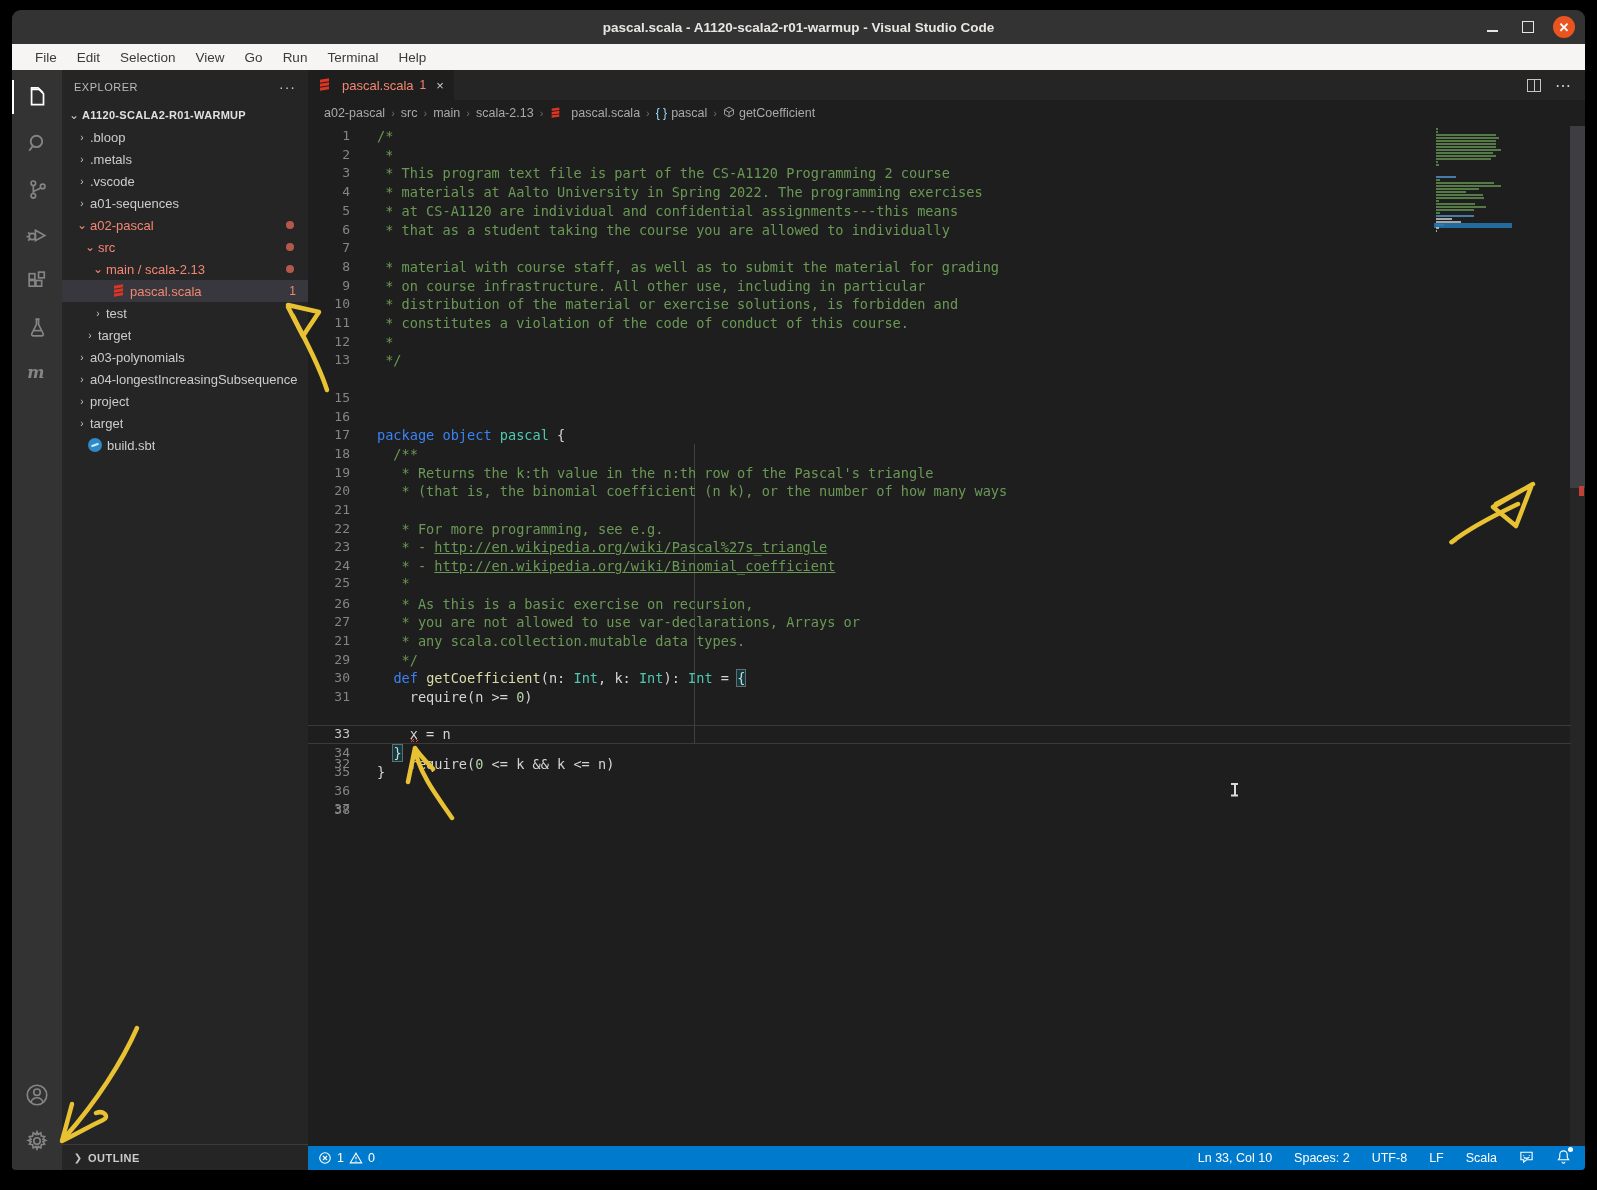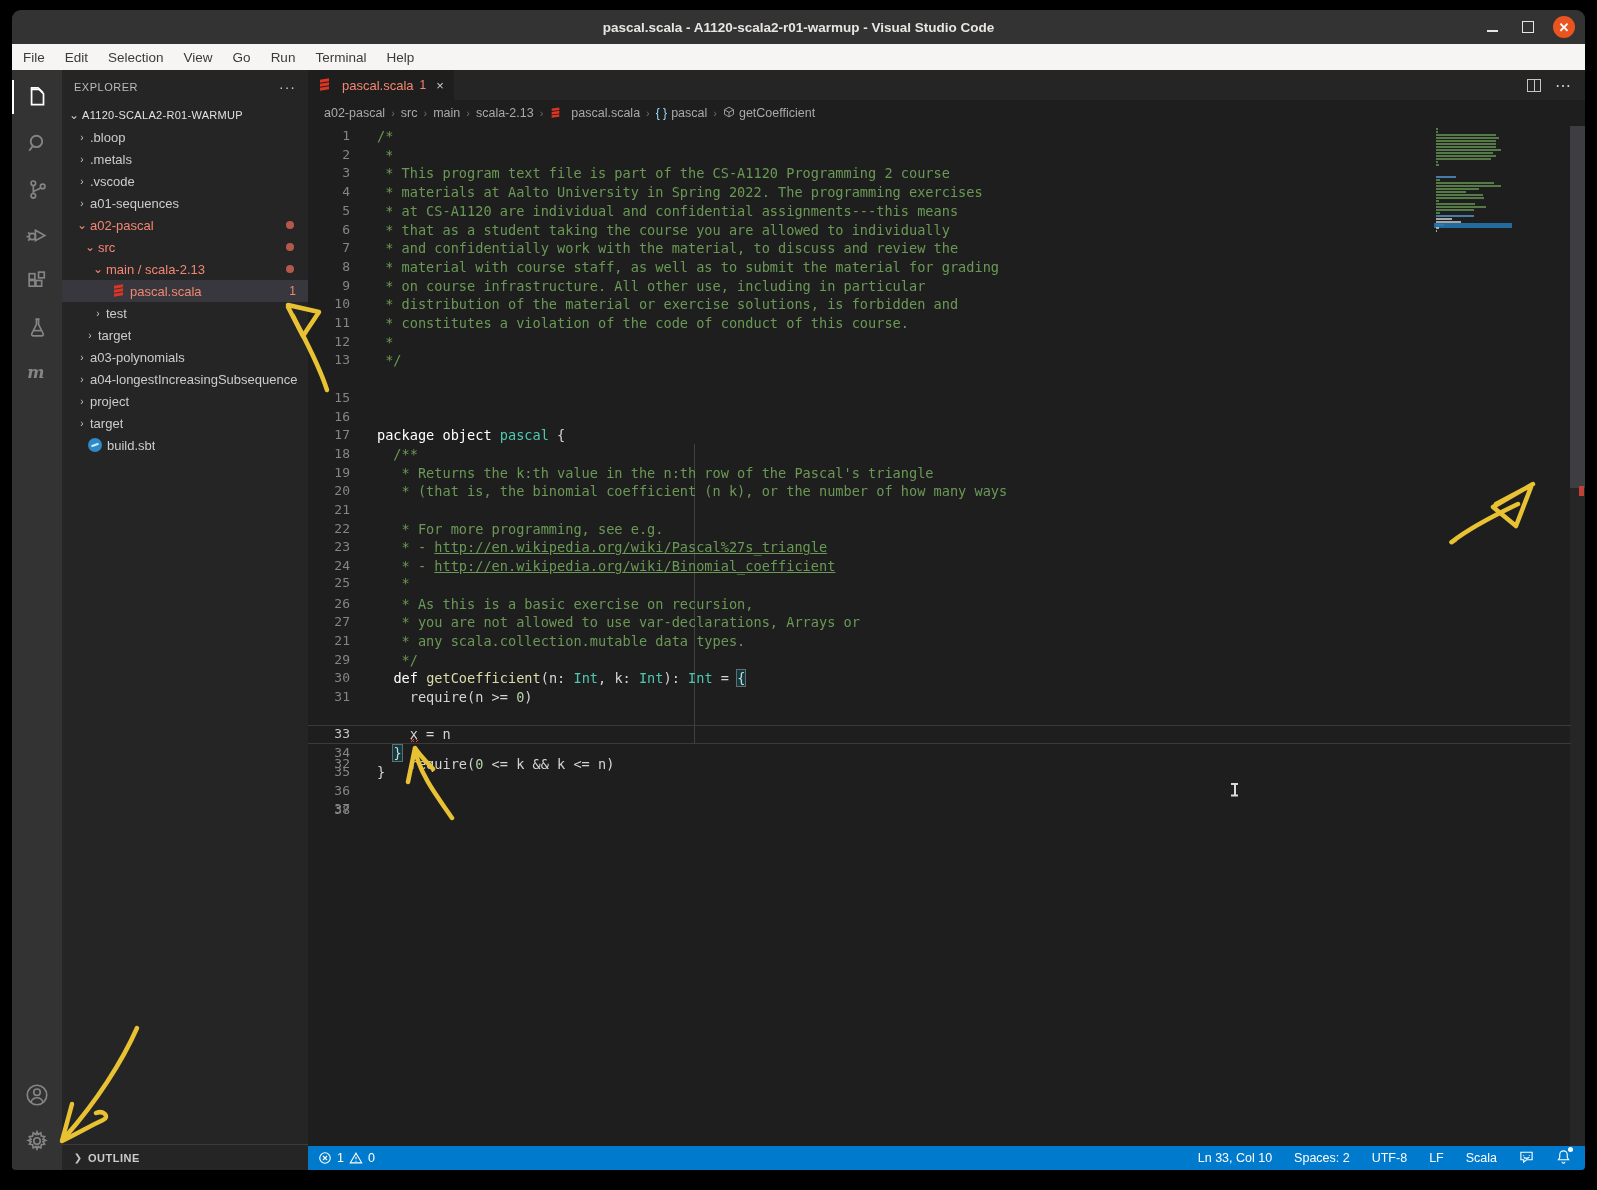--- a/index.html
+++ b/index.html
@@ -12,42 +12,42 @@
   .titlebar { height:34px; background:#333333; flex:0 0 34px; position:relative;
               display:flex; align-items:center; justify-content:center; }
   .titlebar .title { color:#e8e6e3; font-weight:bold; font-size:13.5px; }
   .win-controls { position:absolute; right:10px; top:0; height:34px; display:flex; align-items:center; gap:14px; }
   .wc { width:22px; height:22px; display:flex; align-items:center; justify-content:center; color:#e8e6e3; }
   .wc.min::before { content:""; width:11px; height:2px; background:#e8e6e3; margin-top:8px; }
   .wc.max::before { content:""; width:10px; height:10px; border:1.5px solid #e8e6e3; }
   .wc.close { width:22px; height:22px; border-radius:50%; background:#e95420; font-size:13px; font-weight:bold; color:#fff; }
   
   .menubar { height:26px; flex:0 0 26px; background:#f6f5f4; display:flex; align-items:center;
-             padding-left:2px; gap:2px; }
+             padding-left:14px; gap:2px; }
   .menubar .mitem { color:#3b3b3b; font-size:13.5px; padding:2px 9px; }
   
   .mainrow { flex:1 1 auto; display:flex; min-height:0; position:relative; }
   .activitybar { width:50px; flex:0 0 50px; background:#333333; display:flex; flex-direction:column; align-items:center; padding-top:4px; }
   .ab-icon { width:50px; height:46px; display:flex; align-items:center; justify-content:center; color:#858585; position:relative; }
   .ab-icon.active { color:#ffffff; }
   .ab-icon.active::before { content:""; position:absolute; left:0; top:6px; bottom:6px; width:2px; background:#fff; }
   .ab-bottom { margin-top:auto; display:flex; flex-direction:column; align-items:center; padding-bottom:6px; }
   
   .sidebar { width:246px; flex:0 0 246px; background:#252526; display:flex; flex-direction:column; position:relative; }
   .sb-header { height:34px; display:flex; align-items:center; padding:0 12px; color:#bbbbbb; font-size:11px; letter-spacing:.5px; }
   .sb-header .more { margin-left:auto; color:#cccccc; font-size:14px; letter-spacing:1px; }
   .tree { flex:1 1 auto; overflow:hidden; font-size:13px; color:#cccccc; }
   .trow { height:22px; display:flex; align-items:center; white-space:nowrap; position:relative; }
   .trow.sel { background:#37373d; }
   .chev { width:16px; flex:0 0 16px; text-align:center; font-size:10px; color:#c5c5c5; }
   .trow .lbl { overflow:hidden; text-overflow:ellipsis; }
   .trow.err, .trow.err .chev { color:#f48771; }
   .dotbadge { position:absolute; right:14px; width:8px; height:8px; border-radius:50%; background:#b5584b; }
   .numbadge { position:absolute; right:12px; color:#f48771; font-size:12px; }
-  .root-label { font-weight:normal; font-size:11px; letter-spacing:.3px; color:#e0e0e0; }
+  .root-label { font-weight:bold; font-size:11px; letter-spacing:.3px; color:#e0e0e0; }
   .scala-ico { display:inline-block; width:13px; height:13px; margin-right:5px; position:relative; flex:0 0 13px; }
   .scala-ico i { position:absolute; left:2px; width:9px; height:3px; background:#de3423; transform:skewY(-8deg); }
   .scala-ico i:nth-child(1){top:0;} .scala-ico i:nth-child(2){top:4px;} .scala-ico i:nth-child(3){top:8px;}
   .sbt-ico { display:inline-block; width:14px; height:14px; margin-right:5px; border-radius:50%; background:#2f89c6; position:relative; flex:0 0 14px; }
   .sbt-ico::after { content:""; position:absolute; left:3px; top:6px; width:8px; height:2px; background:#cfeaf8; border-radius:2px; transform:rotate(-20deg); }
   .outline-sec { flex:0 0 26px; border-top:1px solid #3c3c3c; display:flex; align-items:center; padding-left:8px; color:#cccccc; }
   .outline-sec .chev { font-size:10px; }
   .outline-sec .olbl { font-size:11px; font-weight:bold; letter-spacing:.5px; margin-left:2px; }
   
   .editorcol { flex:1 1 auto; display:flex; flex-direction:column; min-width:0; background:#1e1e1e; }
@@ -65,21 +65,21 @@
   .bc-item { display:flex; align-items:center; gap:4px; }
   .bc-braces { color:#9cdcfe; font-size:12px; }
   .cube-ico { width:12px; height:12px; display:inline-block; }
   
   .codearea { flex:1 1 auto; position:relative; overflow:hidden; font-family:"DejaVu Sans Mono", monospace; font-size:13.6px; }
   .codeline { position:absolute; left:0; right:0; height:18.7px; line-height:18.7px; white-space:pre; }
   .gutter { position:absolute; left:0; width:42px; text-align:right; color:#858585; font-size:13px; }
   .gutter.curln { color:#c6c6c6; }
   .ltext { position:absolute; left:69px; }
   .curline-box { position:absolute; left:0; right:14px; height:18.7px; border-top:1px solid #3a3a3a; border-bottom:1px solid #3a3a3a; }
-  .tok-c { color:#6a9955; } .tok-k { color:#ffffff; } .tok-t { color:#4ec9b0; }
+  .tok-c { color:#6a9955; } .tok-k { color:#3b82f6; } .tok-t { color:#4ec9b0; }
   .tok-f { color:#d4d4d4; } .tok-fn { color:#dcdcaa; } .tok-n { color:#b5cea8; }
   .tok-l { color:#6a9955; text-decoration:underline; }
   .tok-e { color:#d4d4d4; background-image:linear-gradient(135deg,transparent 0 45%,#f14c4c 45% 55%,transparent 55%),linear-gradient(45deg,transparent 0 45%,#f14c4c 45% 55%,transparent 55%);
            background-size:5px 3px; background-repeat:repeat-x; background-position:0 100%; }
   .tok-bm { color:#d4d4d4; outline:1px solid #6a6a6a; background:#0e3a42; }
   .indent-guide { position:absolute; width:1px; background:#404040; }
   .minimap { position:absolute; top:2px; right:75px; width:74px; }
   .mm-line { height:2px; margin-bottom:1px; }
   .mm-cur { position:absolute; left:-2px; right:-2px; height:5px; background:#2472ab; opacity:.9; }
   .scrolltrack { position:absolute; top:0; bottom:0; right:0; width:15px; background:#262626; }
@@ -377,21 +377,21 @@
             <div class="mm-line"></div>
             <div class="mm-line"></div>
           </div>
         <div class="ibeam" style="left:922px; top:655px;"></div>
       <div class="codeline" style="top: 1px;"><span class="gutter">1</span><span class="ltext"><span class="tok-c">/*</span></span></div>
           <div class="codeline" style="top: 19.7px;"><span class="gutter">2</span><span class="ltext"><span class="tok-c"> *</span></span></div>
           <div class="codeline" style="top: 38.4px;"><span class="gutter">3</span><span class="ltext"><span class="tok-c"> * This program text file is part of the CS-A1120 Programming 2 course</span></span></div>
           <div class="codeline" style="top: 57.1px;"><span class="gutter">4</span><span class="ltext"><span class="tok-c"> * materials at Aalto University in Spring 2022. The programming exercises</span></span></div>
           <div class="codeline" style="top: 75.8px;"><span class="gutter">5</span><span class="ltext"><span class="tok-c"> * at CS-A1120 are individual and confidential assignments---this means</span></span></div>
           <div class="codeline" style="top: 94.5px;"><span class="gutter">6</span><span class="ltext"><span class="tok-c"> * that as a student taking the course you are allowed to individually</span></span></div>
-          <div class="codeline" style="top: 113.2px;"><span class="gutter">7</span><span class="ltext"><span class="tok-c"> * and confidentially work with the material, to discuss and review the</span></span></div>
+          <div class="codeline" style="top: 113.2px;"><span class="gutter">7</span></div>
           <div class="codeline" style="top: 131.9px;"><span class="gutter">8</span><span class="ltext"><span class="tok-c"> * material with course staff, as well as to submit the material for grading</span></span></div>
           <div class="codeline" style="top: 150.6px;"><span class="gutter">9</span><span class="ltext"><span class="tok-c"> * on course infrastructure. All other use, including in particular</span></span></div>
           <div class="codeline" style="top: 169.3px;"><span class="gutter">10</span><span class="ltext"><span class="tok-c"> * distribution of the material or exercise solutions, is forbidden and</span></span></div>
           <div class="codeline" style="top: 188px;"><span class="gutter">11</span><span class="ltext"><span class="tok-c"> * constitutes a violation of the code of conduct of this course.</span></span></div>
           <div class="codeline" style="top: 206.7px;"><span class="gutter">12</span><span class="ltext"><span class="tok-c"> *</span></span></div>
           <div class="codeline" style="top: 225.4px;"><span class="gutter">13</span><span class="ltext"><span class="tok-c"> */</span></span></div>
           <div class="codeline" style="top: 262.8px;"><span class="gutter">15</span><span class="ltext"></span></div>
           <div class="codeline" style="top: 281.5px;"><span class="gutter">16</span><span class="ltext"></span></div>
           <div class="codeline" style="top: 300.2px;"><span class="gutter">17</span><span class="ltext"><span class="tok-k">package</span><span class="tok-f"> </span><span class="tok-k">object</span><span class="tok-f"> </span><span class="tok-t">pascal</span><span class="tok-f"> {</span></span></div>
           <div class="codeline" style="top: 318.9px;"><span class="gutter">18</span><span class="ltext"><span class="tok-c">  /**</span></span></div>

